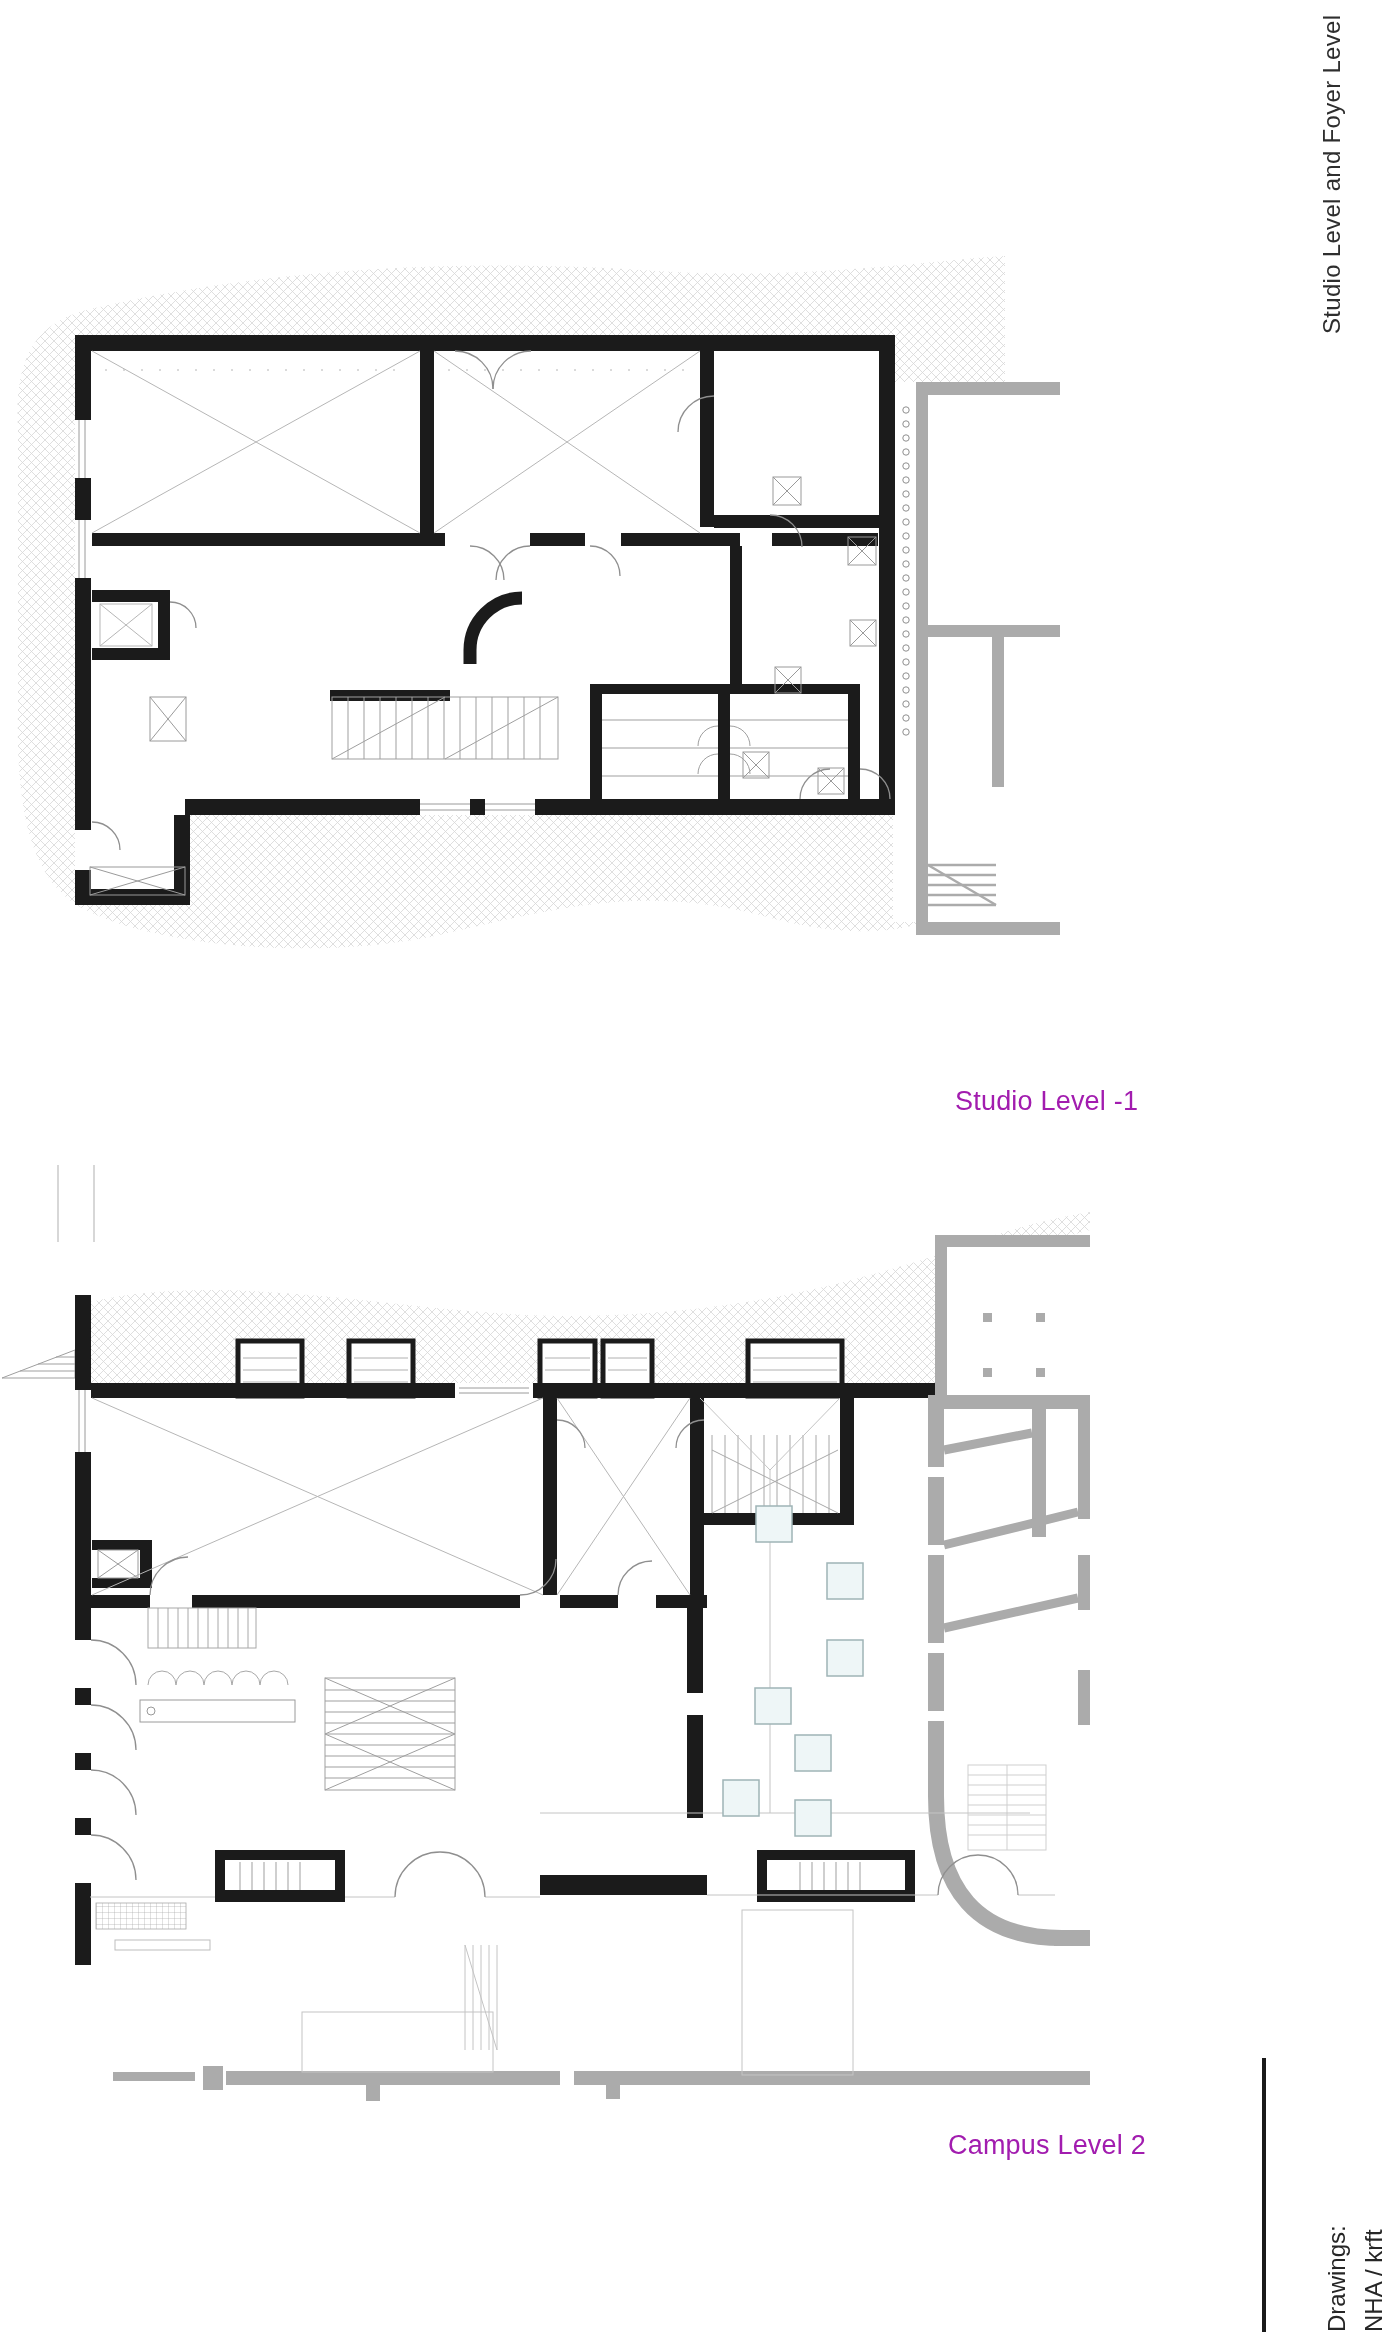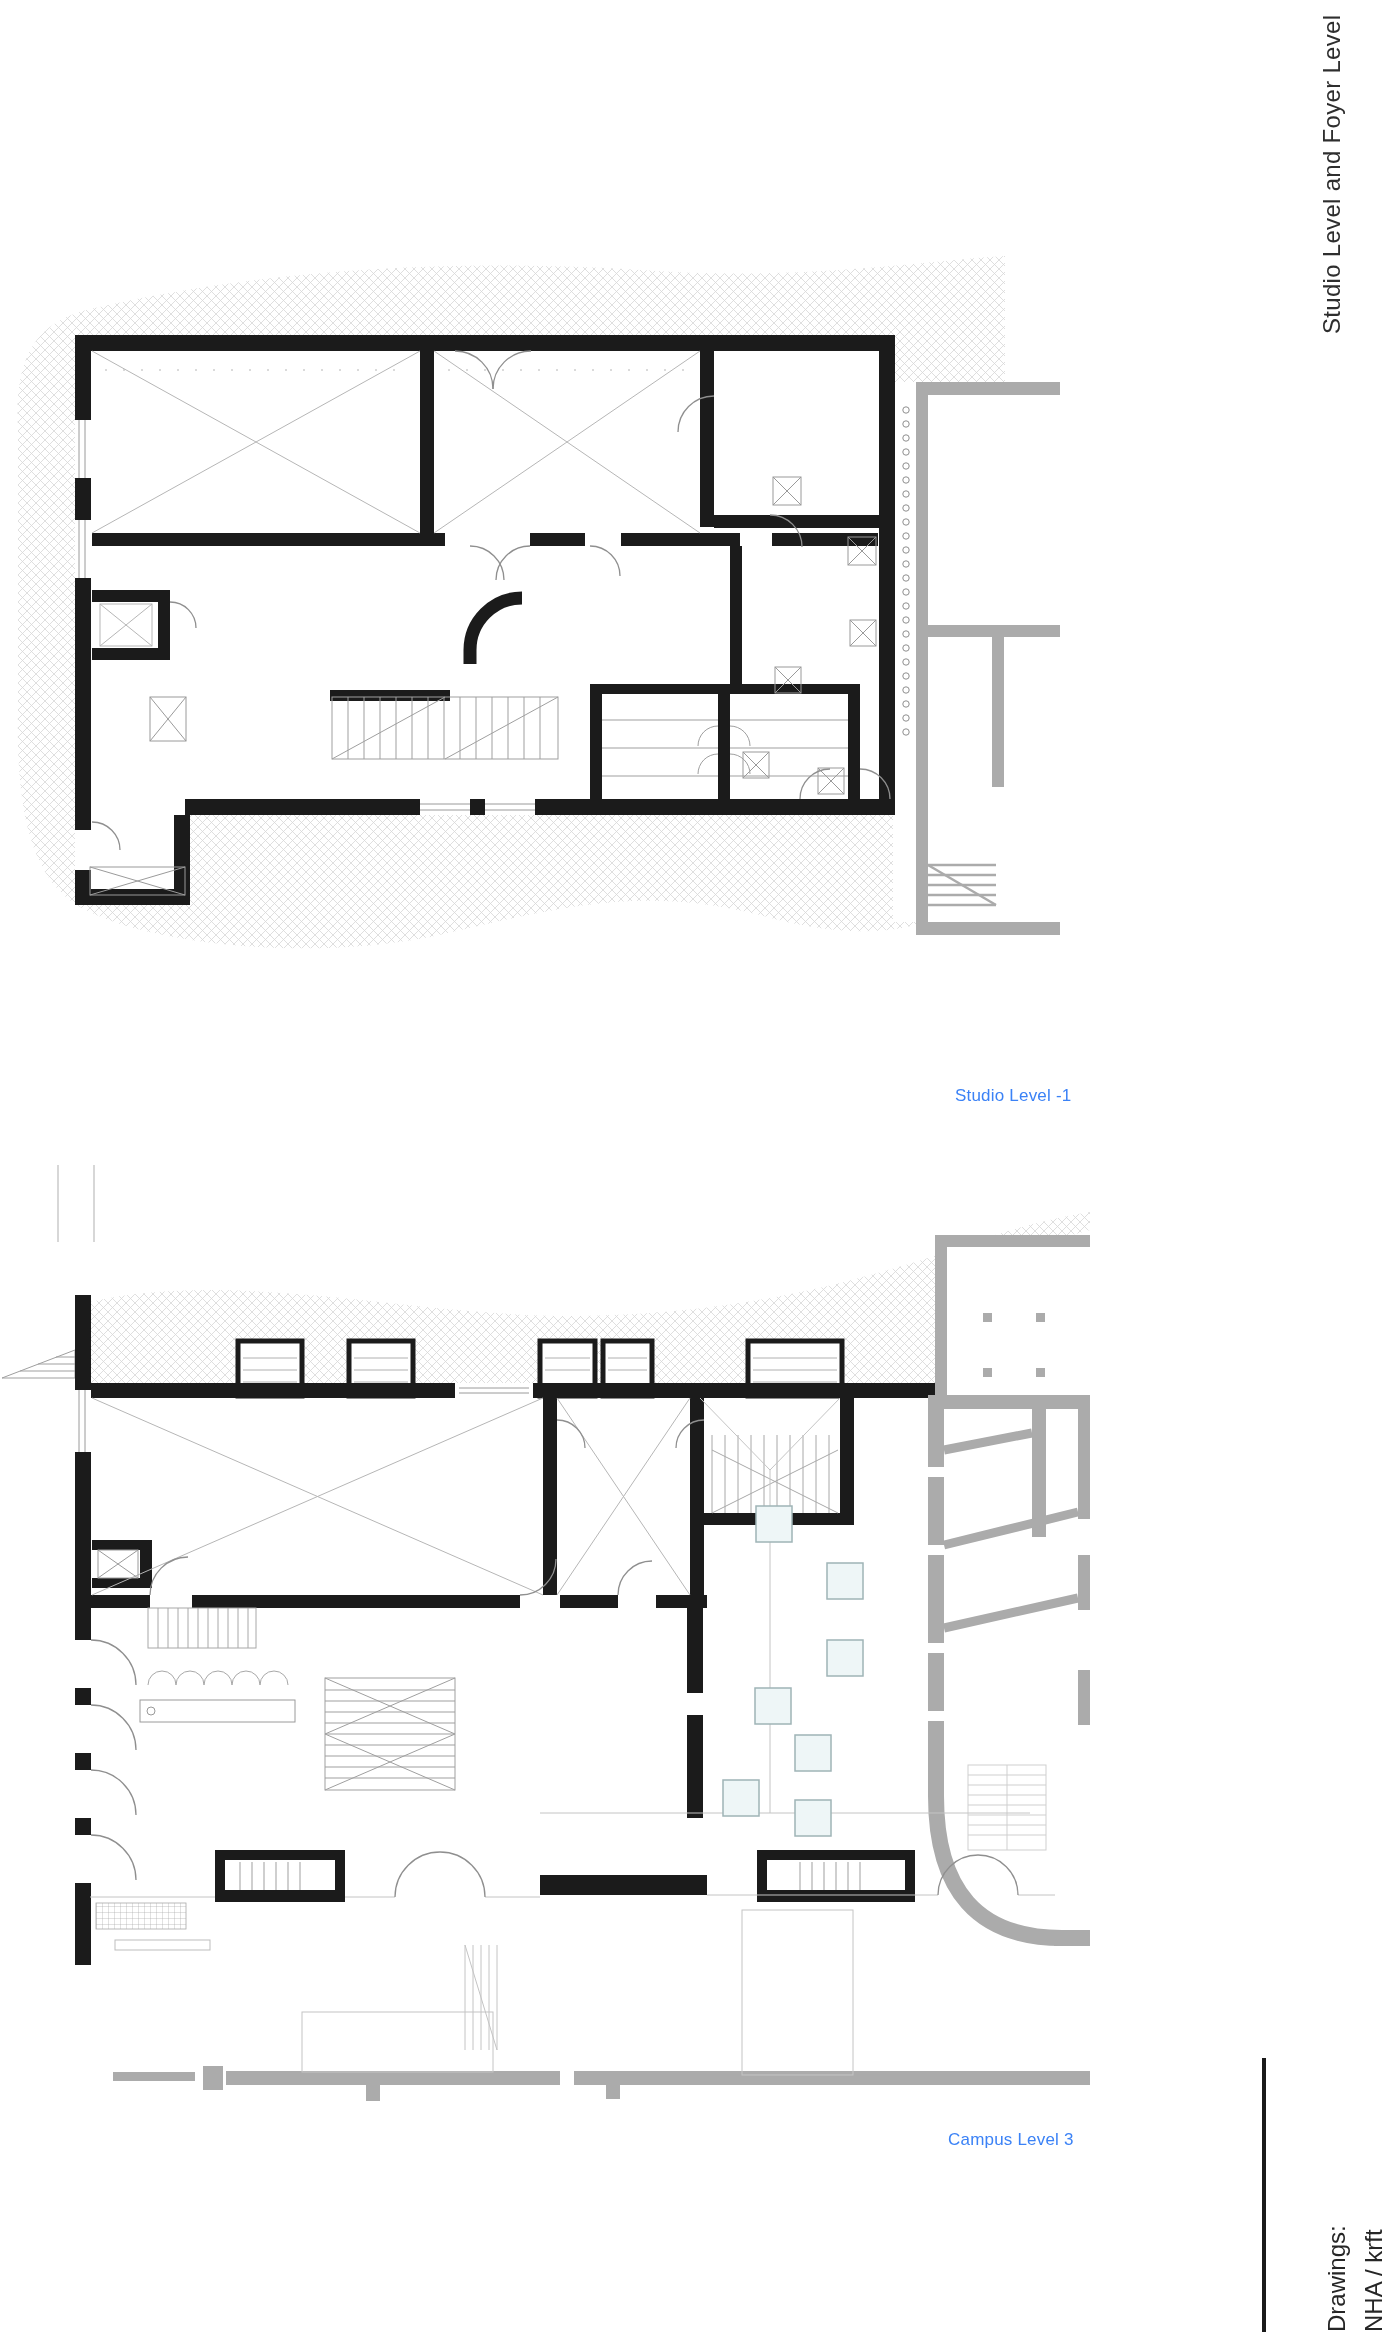--- a/index.html
+++ b/index.html
@@ -1,19 +1,19 @@
 <!DOCTYPE html>
 <html><head>
 <meta charset="utf-8">
 <style>
   html,body{margin:0;padding:0;background:#ffffff;}
   .sheet{position:relative;width:1400px;height:2344px;background:#ffffff;overflow:hidden;
          font-family:"Liberation Sans", sans-serif;color:#2f2f2f;}
   .plan{position:absolute;}
-  .caption{position:absolute;font-size:17px;color:#3b82f6;letter-spacing:0.2px;white-space:nowrap;}
+  .caption{position:absolute;font-size:27px;color:#a21caf;letter-spacing:0.2px;white-space:nowrap;}
   .side-title{position:absolute;left:1318px;top:0px;height:334px;width:40px;
               writing-mode:vertical-rl;transform:rotate(180deg);
               font-size:24px;color:#2e2e2e;letter-spacing:0.3px;white-space:nowrap;}
   .credits{position:absolute;left:1318px;top:2138px;height:194px;width:80px;
            writing-mode:vertical-rl;transform:rotate(180deg);
            font-size:24px;color:#262626;line-height:1.55;white-space:nowrap;}
   .divider{position:absolute;left:1262px;top:2058px;width:4px;height:274px;background:#1a1a1a;}
   svg{display:block;}
 </style>
 </head>
@@ -472,21 +472,21 @@
       <path d="M150,445 a38,38 0 0 1 38,-38"></path>
       <path d="M520,445 a36,36 0 0 0 36,-36"></path>
       <path d="M618,445 a34,34 0 0 1 34,-34"></path>
       <path d="M395,747 A45,45 0 0 1 485,747"></path>
       <path d="M938,745 A40,40 0 0 1 1018,745"></path>
       <path d="M704,270 a28,28 0 0 0 -28,28"></path>
       <path d="M557,270 a28,28 0 0 1 28,28"></path>
     </g>
   </svg>
 
-  <div class="caption" style="left:948px;top:2130px">Campus Level 3</div>
+  <div class="caption" style="left:948px;top:2130px">Campus Level 2</div>
 
   <div class="side-title">Studio Level and Foyer Level</div>
 
   <div class="divider"></div>
   <div class="credits">
     <div>Drawings:</div>
     <div>NHA / krft</div>
   </div>
 
 </div>

